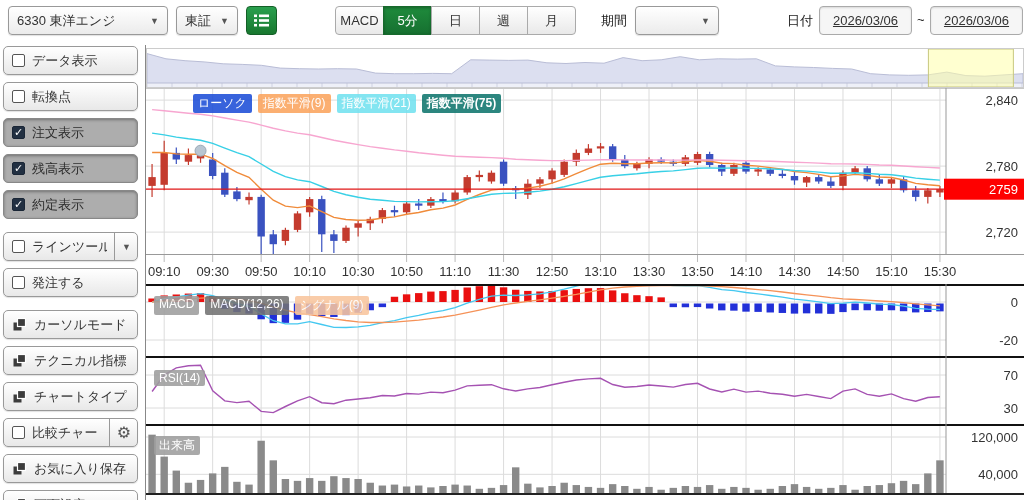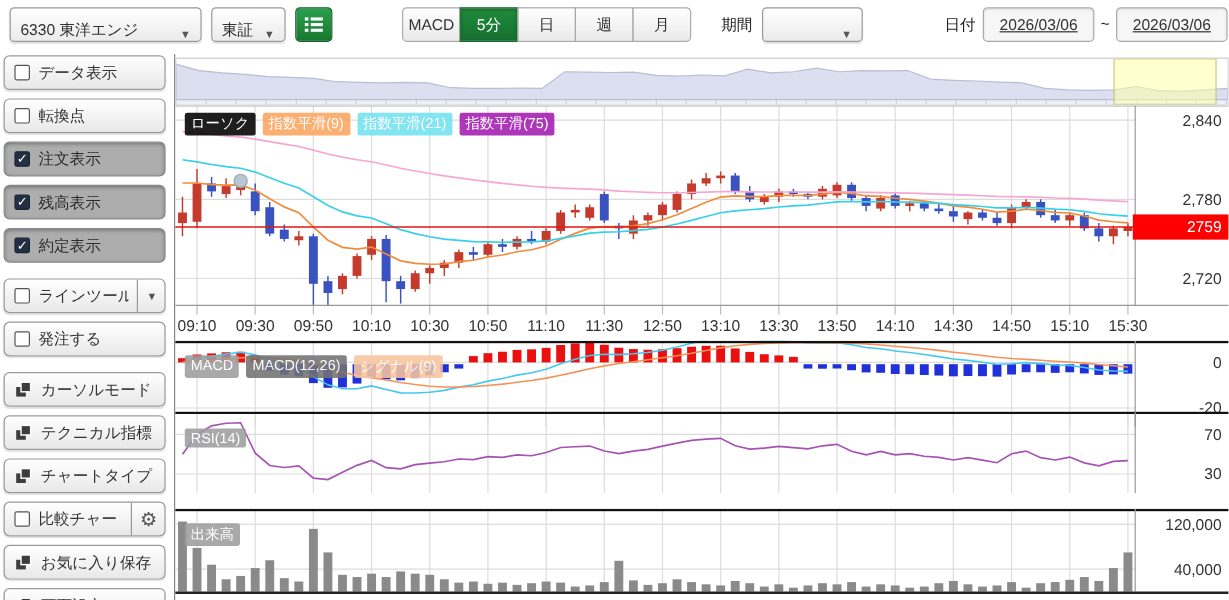--- a/index.html
+++ b/index.html
@@ -1,20 +1,20 @@
 <!DOCTYPE html>
 <html><head>
 <meta charset="utf-8">
 <style>
   html,body{margin:0;padding:0;background:#fff;font-family:"Liberation Sans",sans-serif;}
   #app{position:relative;width:1024px;height:500px;overflow:hidden;background:#fff;}
   
   #toolbar{position:absolute;left:0;top:0;width:1024px;height:45px;background:#fff;}
   .ctl{position:absolute;top:6px;height:29px;box-sizing:border-box;}
-  .selectbox{display:flex;align-items:flex-end;border:1px solid #999;border-radius:4px;
+  .selectbox{display:flex;align-items:center;border:1px solid #999;border-radius:4px;
     background:linear-gradient(#fff,#ebebeb);font-size:13px;color:#333;padding:0 8px;
     box-shadow:0 1px 1px rgba(0,0,0,.12);cursor:pointer;}
   .caret{margin-left:auto;font-size:9px;color:#555;padding-left:6px;}
   .listbtn{display:flex;align-items:center;justify-content:center;width:31px;
     background:linear-gradient(#2aa04e,#18772f);border:1px solid #145f27;border-radius:4px;cursor:pointer;}
   .seg{width:49px;height:29px;border:1px solid #aaa;background:linear-gradient(#fff,#e9e9e9);
     display:flex;align-items:center;justify-content:center;font-size:13px;color:#333;
     margin-left:-1px;box-sizing:border-box;cursor:pointer;}
   .seg:first-child{border-radius:4px 0 0 4px;margin-left:0;}
   .seg:last-child{border-radius:0 4px 4px 0;}
@@ -39,21 +39,21 @@
   .gear{font-size:16px;color:#555;}
   .sqicon{display:inline-flex;flex:none;}
   
   #chartcol{position:absolute;left:145px;top:45px;width:879px;height:455px;border-left:1px solid #888;box-sizing:border-box;}
   .panel{position:absolute;left:0;width:878px;}
   .panel svg{display:block;}
   #nav-panel{top:3px;height:40px;border:1px solid #ccc;box-sizing:border-box;}
   #main-panel{top:43px;height:167px;}
   #time-panel{top:210px;height:29px;}
   #macd-panel{top:239px;height:72px;}
-  #rsi-panel{top:298px;height:68px;}
+  #rsi-panel{top:311px;height:68px;}
   #vol-panel{top:379px;height:76px;}
   .legend{position:absolute;left:8px;display:flex;gap:6px;z-index:5;}
   .pill{padding:1px 5px;font-size:12px;color:#fff;border-radius:2px;opacity:.88;white-space:nowrap;}
   svg text{font-family:"Liberation Sans",sans-serif;}
 </style>
 </head>
 <body>
 <div id="app">
 
   <div id="toolbar">
@@ -219,24 +219,24 @@
           <line x1="825" x2="825" y1="33" y2="38" stroke="#cfd2e2"></line>
           <line x1="850" x2="850" y1="33" y2="38" stroke="#cfd2e2"></line>
           <line x1="875" x2="875" y1="33" y2="38" stroke="#cfd2e2"></line>
           <path d="M0,34 L0.0,4.6 L19.0,9.8 L38.1,11.7 L57.1,12.9 L76.2,14.8 L95.2,15.4 L114.3,16.3 L133.3,19.1 L152.3,19.7 L171.4,20.0 L190.4,19.7 L209.5,20.0 L228.5,24.1 L247.6,24.7 L266.6,24.7 L285.7,24.4 L304.7,24.7 L323.7,10.8 L342.8,11.1 L361.8,11.4 L380.9,11.1 L399.9,13.8 L419.0,14.5 L438.0,13.5 L457.0,14.2 L476.1,8.6 L495.1,11.7 L514.2,10.8 L533.2,7.7 L552.3,10.8 L571.3,9.8 L590.3,10.1 L609.4,9.8 L628.4,16.9 L647.5,17.9 L666.5,18.5 L685.6,19.4 L704.6,20.0 L723.7,24.7 L742.7,25.9 L761.7,26.3 L780.8,25.9 L799.8,23.1 L818.9,26.6 L837.9,27.2 L857.0,25.9 L876.0,24.7 L876,34 Z" fill="#dcdff0" stroke="#b9bdd6" stroke-width="1"></path>
           <rect x="781.392" y="0" width="84.97199999999998" height="38" fill="#ffffaa" fill-opacity="0.55" stroke="#c8c87e"></rect>
         </svg>
     </div>
 
     <div class="panel" id="main-panel">
       <div class="legend" style="top:6px;">
-        <span class="pill" style="background: #000000;">ローソク</span>
+        <span class="pill" style="background: #1d4ed8; margin-left: 39px;">ローソク</span>
         <span class="pill" style="background: rgb(251, 164, 94);">指数平滑(9)</span>
         <span class="pill" style="background: rgb(114, 226, 240);">指数平滑(21)</span>
-        <span class="pill" style="background: #a21caf;">指数平滑(75)</span>
+        <span class="pill" style="background: #0f766e; font-weight: bold;">指数平滑(75)</span>
       </div>
       <svg id="main-svg" width="878" height="167">
           <line x1="18.18181818181818" x2="18.18181818181818" y1="0" y2="167" stroke="#dcdcdc"></line>
           <line x1="66.66666666666667" x2="66.66666666666667" y1="0" y2="167" stroke="#dcdcdc"></line>
           <line x1="115.15151515151516" x2="115.15151515151516" y1="0" y2="167" stroke="#dcdcdc"></line>
           <line x1="163.63636363636363" x2="163.63636363636363" y1="0" y2="167" stroke="#dcdcdc"></line>
           <line x1="212.12121212121212" x2="212.12121212121212" y1="0" y2="167" stroke="#dcdcdc"></line>
           <line x1="260.6060606060606" x2="260.6060606060606" y1="0" y2="167" stroke="#dcdcdc"></line>
           <line x1="309.09090909090907" x2="309.09090909090907" y1="0" y2="167" stroke="#dcdcdc"></line>
           <line x1="357.57575757575756" x2="357.57575757575756" y1="0" y2="167" stroke="#dcdcdc"></line>

